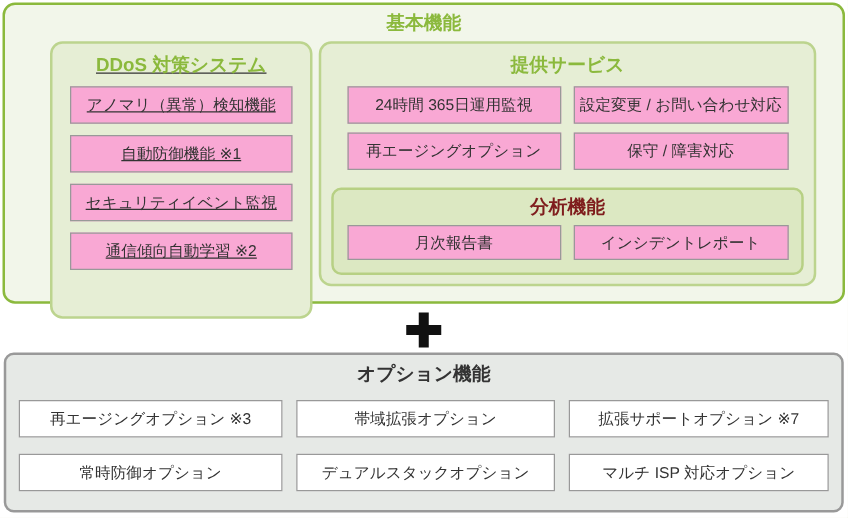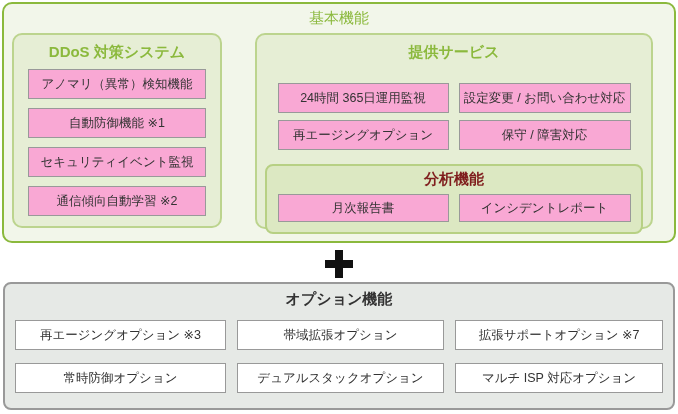--- a/index.html
+++ b/index.html
@@ -21,31 +21,31 @@
     background: #f2f6ea;
     border: 2px solid #8bb93d;
     border-radius: 10px;
     box-sizing: border-box;
   }
   .basic-title {
     position: absolute;
     top: 5px; left: 0; right: 0;
     text-align: center;
     font-size: 15px;
-    font-weight: normal;
+    font-weight: bold;
     color: #8bb93d;
   }
   .panel {
     position: absolute;
     background: #e6eed5;
     border: 2px solid #bcd48e;
     border-radius: 10px;
     box-sizing: border-box;
   }
-  .ddos-panel  { left: 8px;  top: 29px; width: 210px; height: 195px; }
+  .ddos-panel  { left: 36px;  top: 29px; width: 210px; height: 222px; text-decoration: underline; }
   .services-panel { left: 251px; top: 29px; width: 398px; height: 196px; }
   .panel-title {
     text-align: center;
     font-size: 15px;
     font-weight: bold;
     color: #8bb93d;
     margin-top: 8px;
   }
   .ddos-items {
     display: flex;
@@ -64,21 +64,21 @@
     font-size: 12.5px;
     color: #333333;
     white-space: nowrap;
   }
   .ddos-items .item-box { width: 178px; height: 30px; }
   .services-grid {
     display: grid;
     grid-template-columns: 171px 172px;
     gap: 7px 10px;
     justify-content: center;
-    margin-top: 21px;
+    margin-top: 7px;
   }
   .services-grid .item-box { height: 30px; }
   .analysis-panel {
     margin: 14px auto 0;
     width: 378px; height: 70px;
     background: #dce8c2;
     border: 2px solid #b7d084;
     border-radius: 8px;
     box-sizing: border-box;
   }

